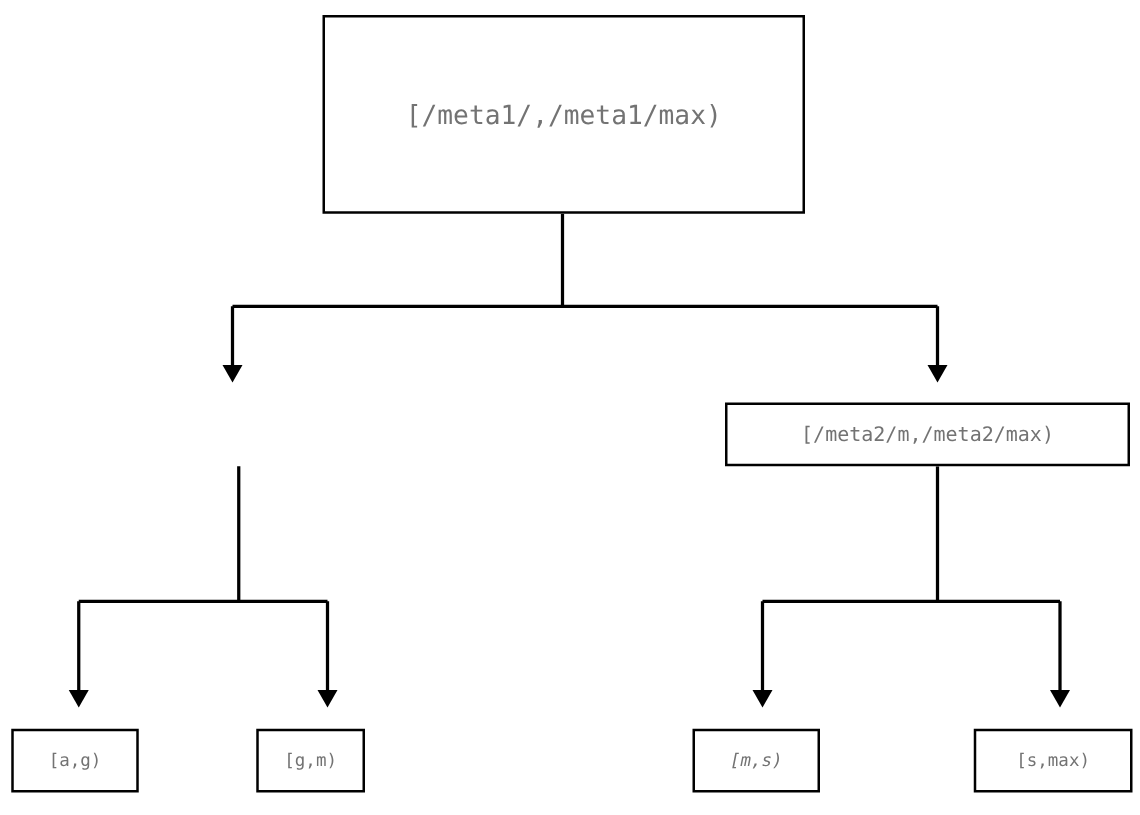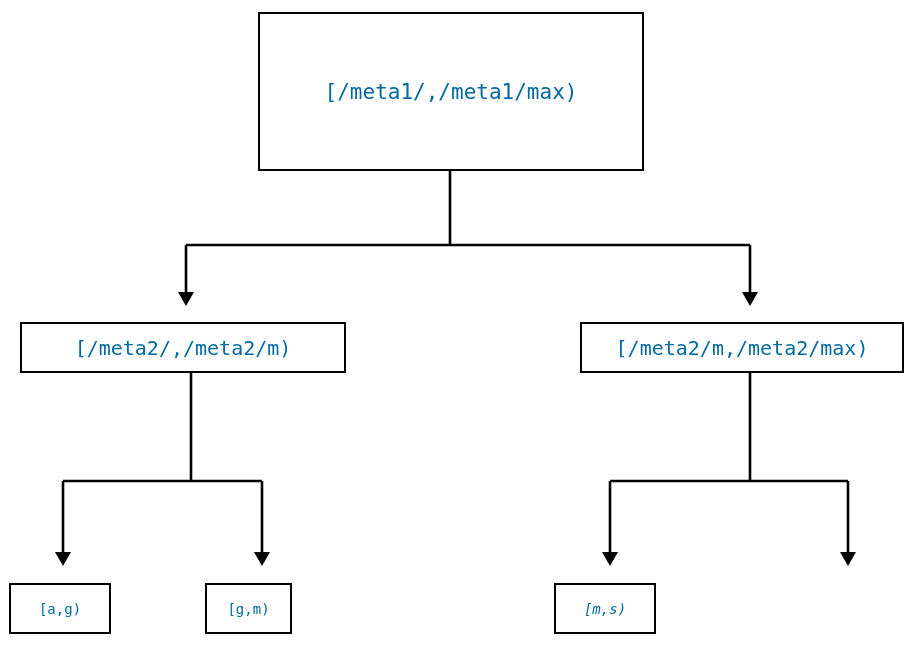--- a/index.html
+++ b/index.html
@@ -29,42 +29,42 @@
     position: absolute;
     box-sizing: border-box;
     border: 2px solid #000000;
     background: #ffffff;
     display: flex;
     align-items: center;
     justify-content: center;
     text-align: center;
     white-space: pre;
     letter-spacing: 0px;
-    color: #0369a1;
+    color: #737373;
   }
   .node-root {
     left: 258px;
     top: 12px;
     width: 386px;
     height: 159px;
     font-size: 21px;
   }
   .node-mid-left {
     left: 20px;
     top: 322px;
     width: 326px;
     height: 51px;
     font-size: 20px;
   }
   .node-mid-right {
     left: 580px;
     top: 322px;
     width: 324px;
     height: 51px;
-    font-size: 20px;
+    font-size: 16px;
   }
   .node-leaf {
     top: 583px;
     height: 51px;
     font-size: 14px;
   }
   .leaf-0 { left: 9px;   width: 102px; }
   .leaf-1 { left: 205px; width: 87px; }
   .leaf-2 { left: 554px; width: 102px; font-style: italic; }
   .leaf-3 { left: 779px; width: 127px; }
@@ -101,24 +101,24 @@
     <path d="M 750 373 L 750 481" stroke="#000000" stroke-width="2.6" fill="none"></path>
     <path d="M 610 481 L 848 481" stroke="#000000" stroke-width="2.6" fill="none"></path>
     <path d="M 610 481 L 610 552" stroke="#000000" stroke-width="2.6" fill="none"></path>
     <path d="M 602 552 L 618 552 L 610 566 z" fill="#000000"></path>
     <path d="M 848 481 L 848 552" stroke="#000000" stroke-width="2.6" fill="none"></path>
     <path d="M 840 552 L 856 552 L 848 566 z" fill="#000000"></path>
   </svg>
 
   <div class="node node-root">[/meta1/,/meta1/max)</div>
 
-  <div class="node node-mid-left">[/meta2/,/meta2/m)</div>
 
   <div class="node node-mid-right">[/meta2/m,/meta2/max)</div>
 
   <div class="node node-leaf leaf-0">[a,g)</div>
 
   <div class="node node-leaf leaf-1">[g,m)</div>
 
   <div class="node node-leaf leaf-2">[m,s)</div>
 
+  <div class="node node-leaf leaf-3">[s,max)</div>
 
 </div>
 
 </body></html>

